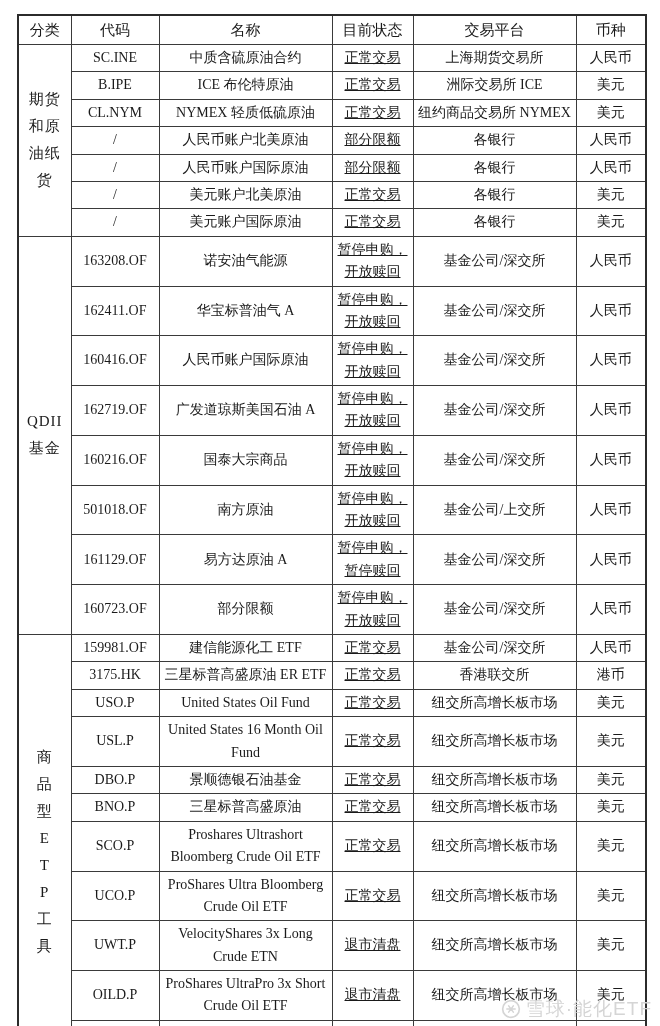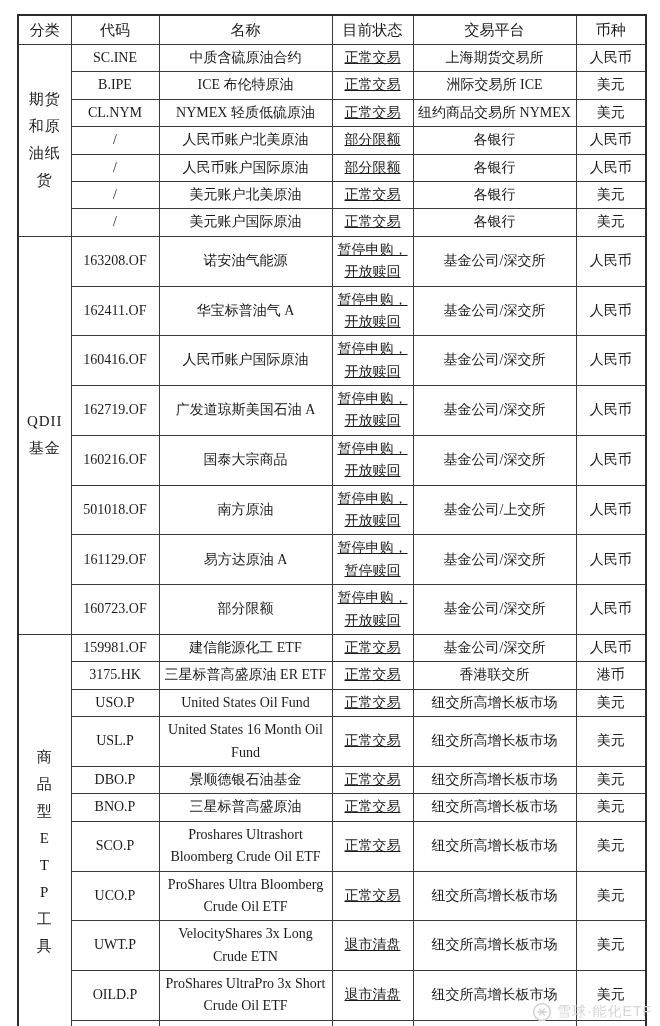--- a/index.html
+++ b/index.html
@@ -24,21 +24,21 @@
   th{font-size:15px;font-weight:normal;height:24px;padding:2px 0;}
   td.cat{font-size:15px;letter-spacing:1px;line-height:1.75;padding:0;}
   td.cat div{line-height:1.8;}
   .c-status{white-space:pre-line;text-decoration:underline;}
   tr.s0{height:24px;}
   tr.s1{height:47px;}
   tr.s2{height:26px;}
   .watermark{
     position:absolute;right:8px;bottom:4px;
     display:flex;align-items:center;gap:5px;
-    color:#d5d5d5;font-size:14px;letter-spacing:1px;
+    color:#d5d5d5;font-size:19px;letter-spacing:1px;
     font-family:"Liberation Sans","DejaVu Sans",sans-serif;
     user-select:none;
     text-align:right;
   }
   .wm-logo{width:20px;height:20px;flex:0 0 auto;}
 </style>
 </head>
 <body>
 
 <table class="main">

